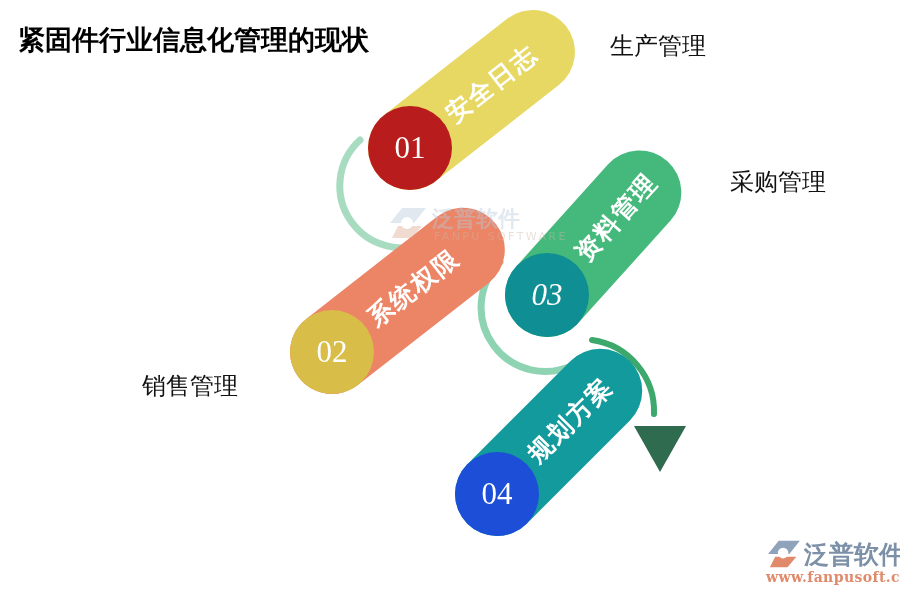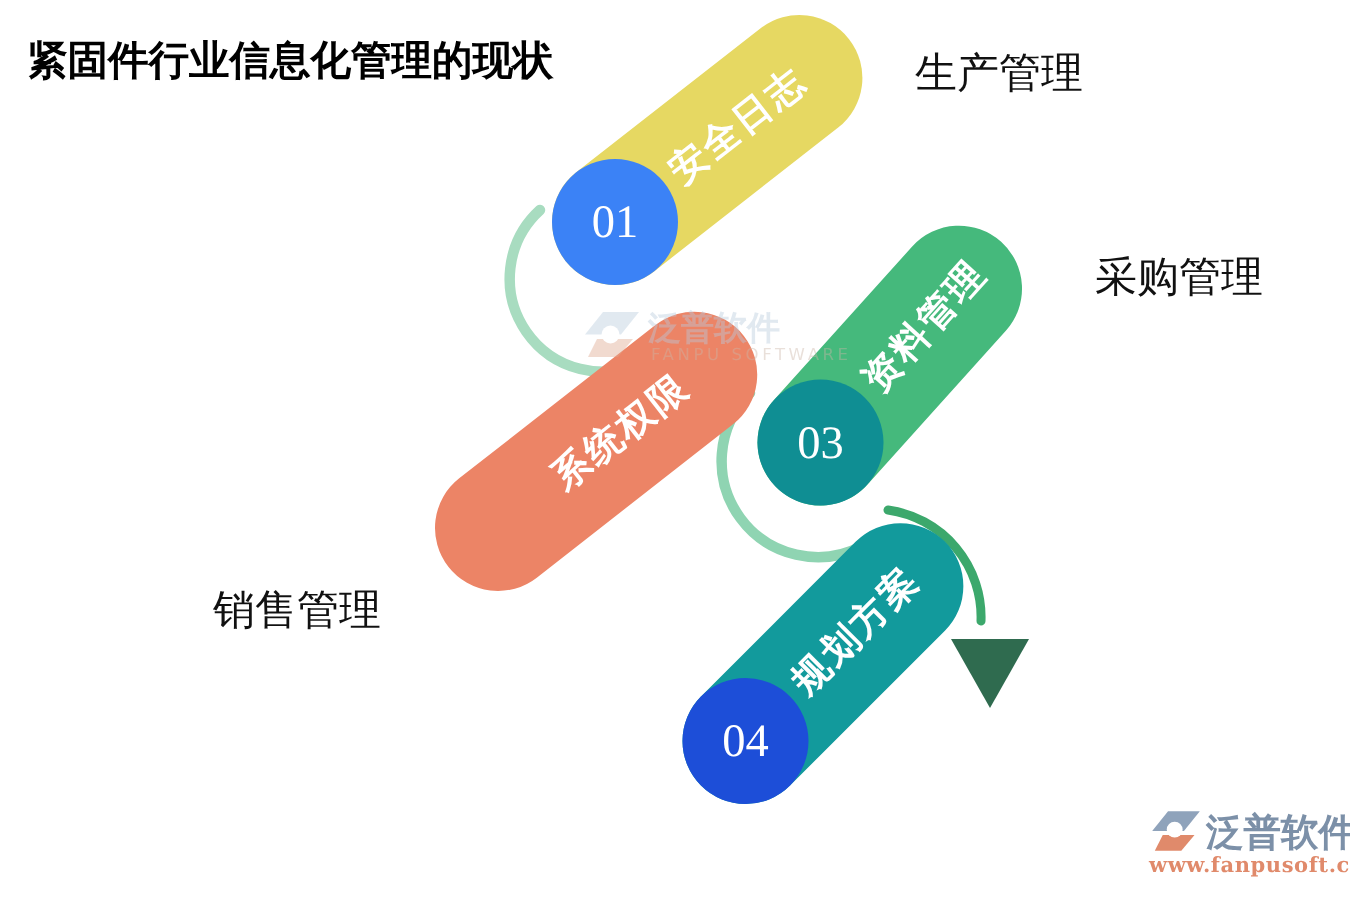--- a/index.html
+++ b/index.html
@@ -28,28 +28,28 @@
     font-weight: 700;
     color: #000000;
     letter-spacing: 0px;
     white-space: nowrap;
   }
 
   
   .side-label {
     position: absolute;
     font-family: "DejaVu Serif", "Liberation Serif", serif;
-    font-size: 28px;
+    font-size: 24px;
     font-weight: 400;
     color: #111111;
     white-space: nowrap;
   }
   #label-production { left: 610px; top: 30px; }
   #label-purchase   { left: 730px; top: 166px; text-align: center; }
-  #label-sales      { left: 142px; top: 388px; }
+  #label-sales      { left: 142px; top: 370px; }
   #label-inventory  { left: 288px; top: 490px; }
 
   
   #arcs {
     position: absolute;
     left: 0; top: 0;
     width: 900px;
     height: 600px;
   }
 
@@ -181,32 +181,35 @@
     <path d="M 500 262 A 64 64 0 0 0 575 364" fill="none" stroke="#8fd4b2" stroke-width="7" stroke-linecap="round"></path>
 
     <path d="M 592 340 A 72 72 0 0 1 654 414" fill="none" stroke="#3ca86c" stroke-width="6" stroke-linecap="round"></path>
 
     <polygon points="634,426 686,426 660,472" fill="#2f6b4f"></polygon>
   </svg>
 
   <div class="bar" id="bar-1" style="background:#e6d862;">
     <span class="bar-text">安全日志</span>
   </div>
-  <div class="numcircle" id="circle-1" style="background:#3b82f6;">
+  <div class="numcircle" id="circle-1" style="background:#b91c1c;">
     <span>01</span>
   </div>
 
   <div class="bar" id="bar-2" style="background:#ec8466;">
     <span class="bar-text">系统权限</span>
   </div>
+  <div class="numcircle" id="circle-2" style="background:#d9bd49;">
+    <span>02</span>
+  </div>
 
   <div class="bar" id="bar-3" style="background:#45b97c;">
     <span class="bar-text">资料管理</span>
   </div>
-  <div class="numcircle" id="circle-3" style="background:#0f8e93;">
+  <div class="numcircle" id="circle-3" style="background:#0f8e93;font-style:italic;">
     <span>03</span>
   </div>
 
   <div class="bar" id="bar-4" style="background:#129a9c;">
     <span class="bar-text">规划方案</span>
   </div>
   <div class="numcircle" id="circle-4" style="background:#1d4ed8;">
     <span>04</span>
   </div>
 

